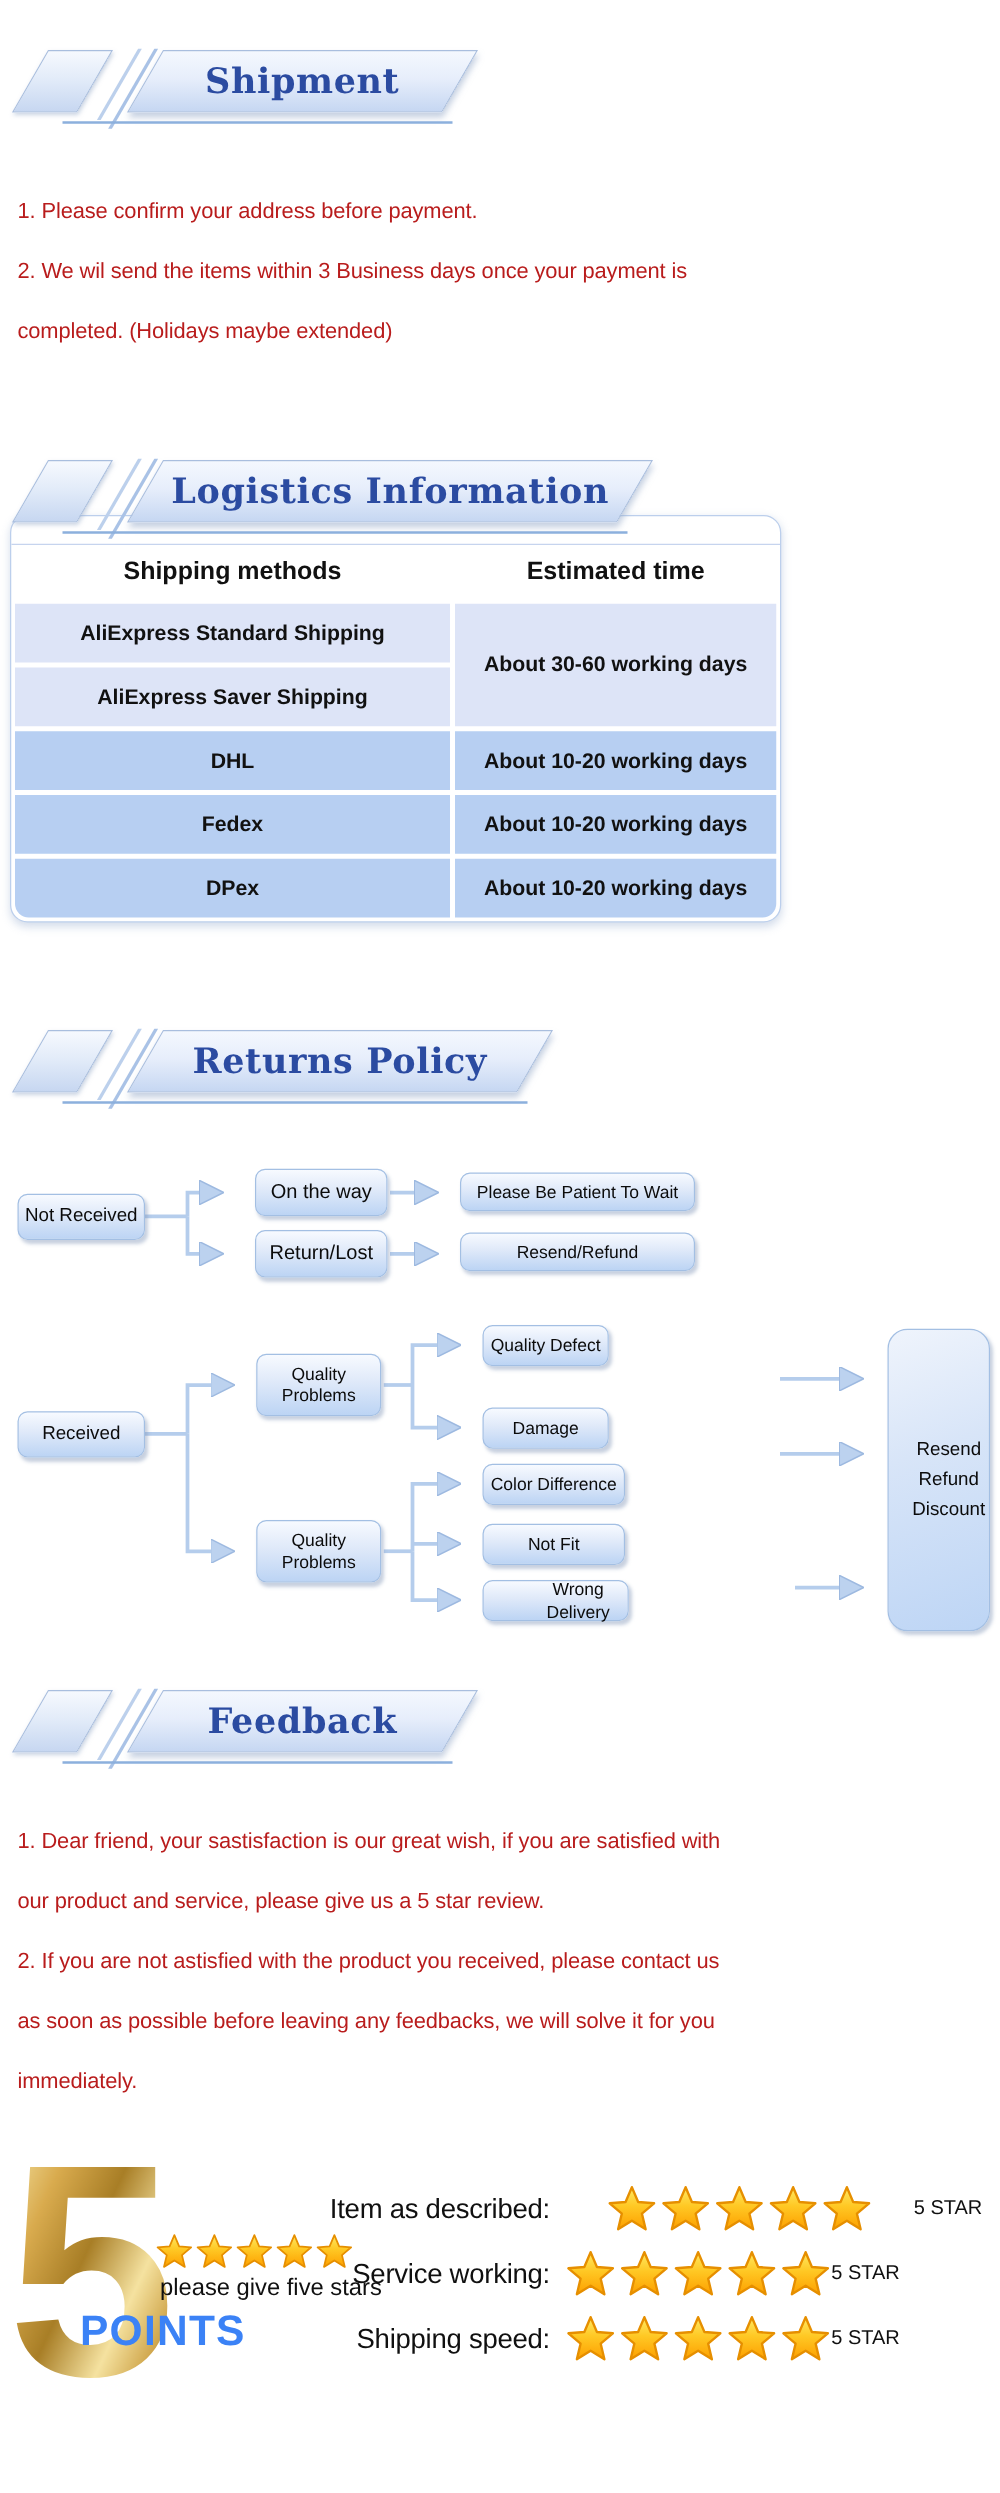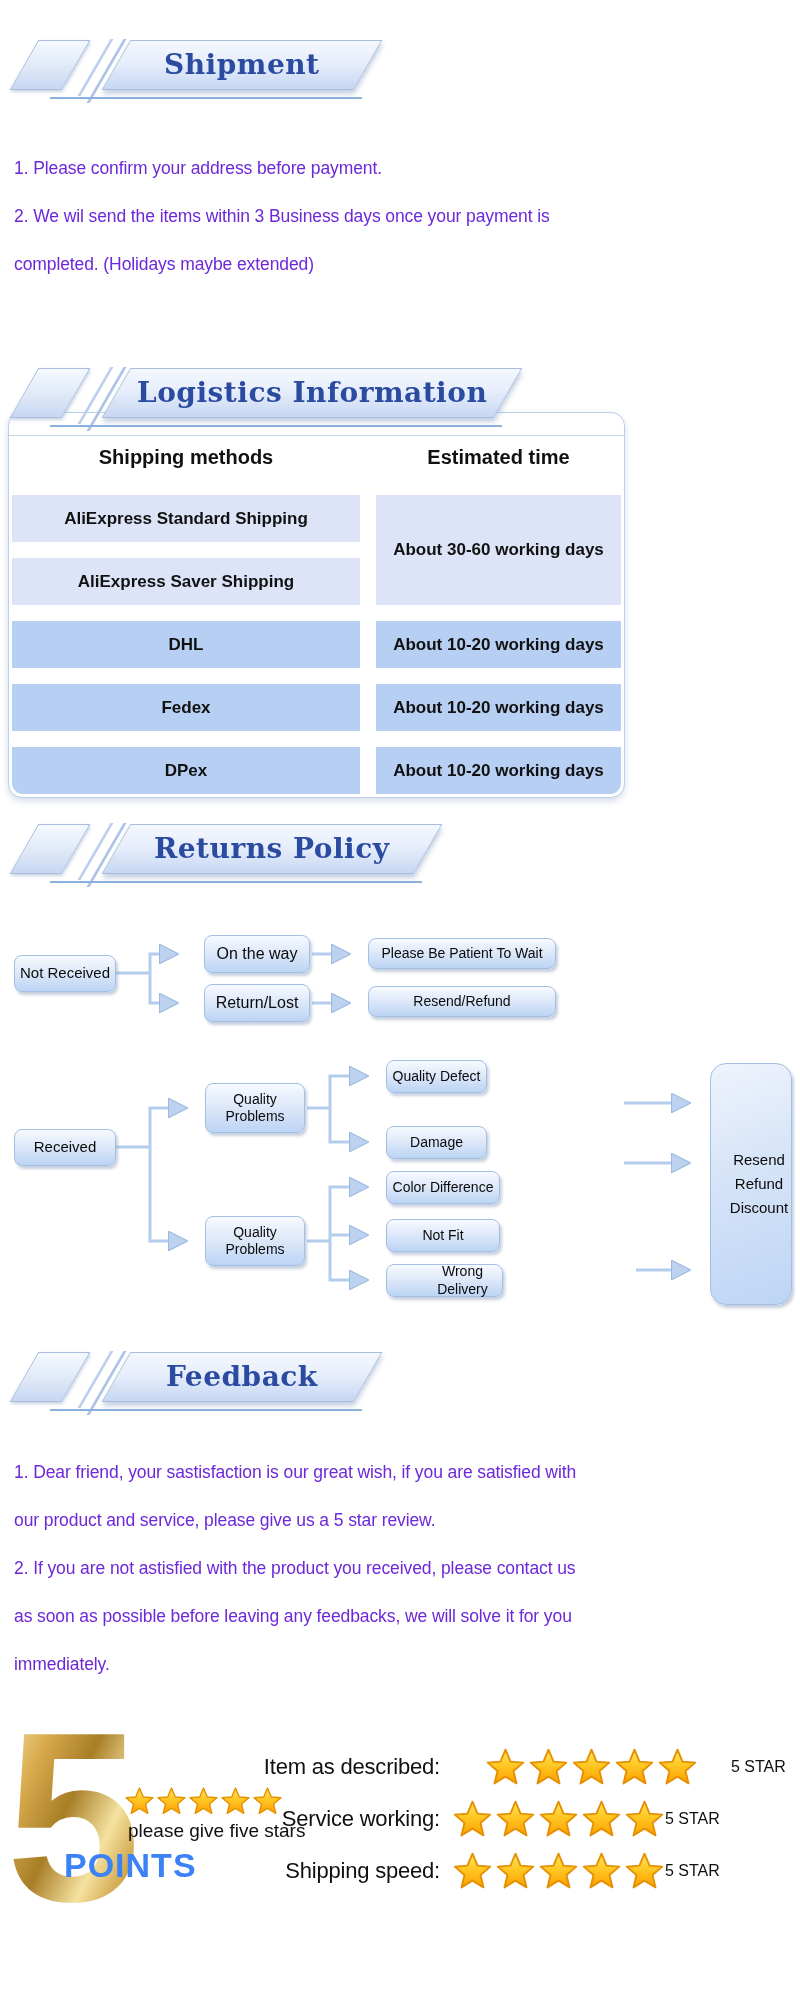--- a/index.html
+++ b/index.html
@@ -27,33 +27,33 @@
     box-shadow:3px 4px 5px rgba(150,170,200,.55);
   }
   .b-text {
     transform:skewX(30deg); font-family:"DejaVu Serif", serif; font-weight:bold;
     font-size:28px; line-height:1; color:#2b4ba1; letter-spacing:.5px; white-space:nowrap;
   }
   .b-underline { position:absolute; left:42px; top:57px; height:2px; width:calc(var(--w) + 60px); background:#8cb0dd; }
 
   
   .notes { position:absolute; left:14px; width:775px; }
-  .note-line { font-size:17.5px; line-height:48px; letter-spacing:-0.1px; color:#6d28d9; }
+  .note-line { font-size:17.5px; line-height:48px; letter-spacing:-0.1px; color:#b91c1c; }
 
   
   .ship-table {
     position:absolute; left:8px; top:412px; width:617px;
     background:#fff; border:1px solid #bccfec; border-radius:14px;
     padding:22px 3px 3px 3px; overflow:hidden;
     box-shadow:0 3px 7px rgba(160,180,210,.45);
   }
   .t-rule { position:absolute; left:0; top:22px; width:100%; height:1px; background:#c6d4ee; }
   .t-grid {
     display:grid; grid-template-columns:348px 1fr;
-    grid-template-rows:44px repeat(5,47px); gap:16px;
+    grid-template-rows:44px repeat(5,47px); gap:4px;
   }
   .t-cell { display:flex; align-items:center; justify-content:center; text-align:center; }
   .t-head { background:#fff; font-weight:bold; font-size:20px; }
   .t-light { background:#dde4f7; font-weight:bold; font-size:17px; }
   .t-dark  { background:#b7cff2; font-weight:bold; font-size:17px; }
   .t-merge { grid-column:2; grid-row:2 / span 2; }
   .t-grid > :nth-last-child(2) { border-bottom-left-radius:11px; }
   .t-grid > :last-child { border-bottom-right-radius:11px; }
 
   

